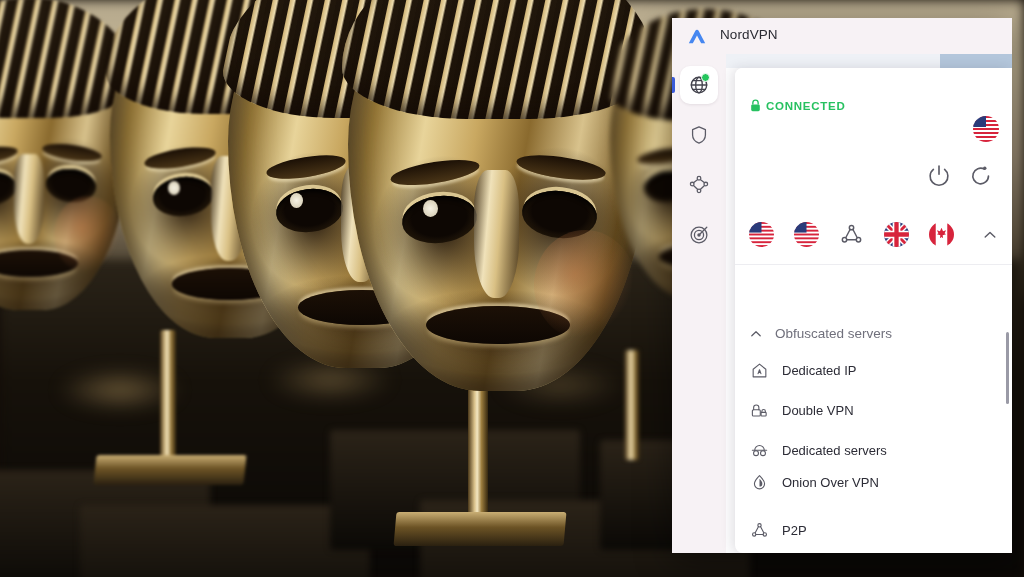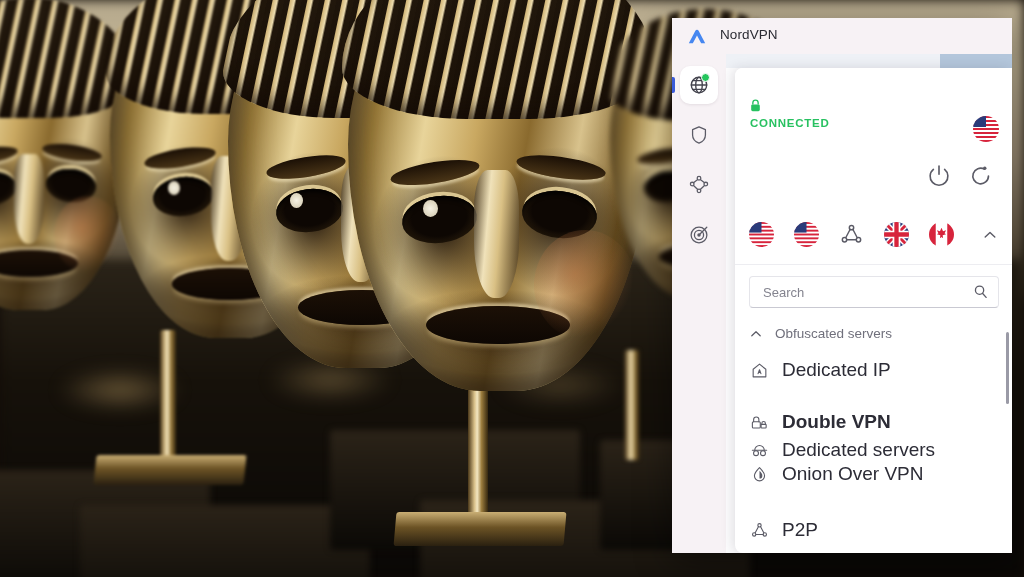--- a/index.html
+++ b/index.html
@@ -123,21 +123,21 @@
   #maptop{position:absolute;left:54px;top:36px;width:286px;height:14px;background:#eef1f6;}
   #mapblue{position:absolute;left:268px;top:36px;width:72px;height:14px;background:#b3c6db;}
 
   
   #panel{position:absolute;left:63px;top:50px;width:277px;height:485px;
     background:#ffffff;border-radius:8px 0 0 8px;
     box-shadow:-3px 0 12px rgba(40,30,50,.13);overflow:hidden;}
 
   
   #statuscard{position:absolute;left:0;top:0;width:277px;height:140px;background:#fff;}
-  #connrow{position:absolute;left:15px;top:31px;display:flex;align-items:flex-start;gap:5px;flex-direction:column;}
+  #connrow{position:absolute;left:15px;top:31px;display:flex;align-items:flex-end;gap:5px;}
   #lockicon{width:11px;height:13px;}
   #connlabel{font-size:11.5px;font-weight:bold;color:#27c160;letter-spacing:.75px;}
   #servername{position:absolute;left:14px;top:48px;font-size:20.5px;font-weight:bold;color:#21212b;letter-spacing:-.2px;}
   #cardflag{position:absolute;right:13px;top:48px;width:26px;height:26px;border-radius:50%;overflow:hidden;}
   #pausebtn{position:absolute;left:14px;top:93px;width:160px;height:30px;border-radius:5px;
     border:1px solid #e3e3e9;background:#fff;font-family:"Liberation Sans",sans-serif;
     font-size:13px;color:#2d2d38;cursor:pointer;padding:0;}
   #powerbtn{position:absolute;left:190px;top:94px;width:28px;height:28px;}
   #refreshbtn{position:absolute;left:232px;top:94px;width:28px;height:28px;}
 
@@ -154,21 +154,21 @@
     background:transparent;font-family:"Liberation Sans",sans-serif;font-size:13px;color:#31313b;}
   #searchinput::placeholder{color:#84848f;}
   #searchicon{position:absolute;right:10px;top:7px;width:15px;height:15px;}
 
   
   #list{position:absolute;left:0;top:250px;width:277px;height:235px;}
   #grouphdr{position:absolute;left:14px;top:8px;display:flex;align-items:center;gap:12px;}
   #grouphdr .lbl{font-size:13.5px;color:#70707c;}
   .row{position:absolute;left:14px;width:250px;height:40px;display:flex;align-items:center;gap:13px;cursor:pointer;}
   .row .ico{width:20px;height:20px;flex:0 0 20px;display:flex;align-items:center;justify-content:center;}
-  .row .txt{font-size:19px;color:#2c2c36;}
+  .row .txt{font-size:13px;color:#2c2c36;}
   #scrollbar{position:absolute;right:3px;top:14px;width:3px;height:72px;border-radius:2px;background:#9a9aa6;}
 
   .sb{stroke:#44444e;stroke-width:1.5;fill:none;stroke-linecap:round;stroke-linejoin:round;}
   .sb2{stroke:#5b5b66;stroke-width:1.4;fill:none;stroke-linecap:round;stroke-linejoin:round;}
 </style>
 </head>
 <body>
 
 <div id="bg">
   <div class="room"></div>
@@ -410,48 +410,41 @@
           <rect x="19" width="7" height="26" fill="#d7243c"></rect>
           <path d="M13 6 l1.6 3.6 3.2 -1 -1.6 3.2 1.6 1 -3.6 1 .5 3 -1.7-1.3 -1.7 1.3 .5-3 -3.6-1 1.6-1 -1.6-3.2 3.2 1 Z" fill="#d7243c"></path>
         </svg>
       </div>
 
       <svg id="chevup" viewBox="0 0 16 16">
         <path d="M3.2 10 L8 5.4 L12.8 10" class="sb2"></path>
       </svg>
     </div>
 
-    <div id="searchwrap">
-      <input id="searchinput" type="text" placeholder="Search" style="">
-      <svg id="searchicon" viewBox="0 0 16 16">
-        <circle cx="7" cy="6.6" r="4.4" class="sb2"></circle>
-        <line x1="10.3" y1="10.2" x2="14" y2="14.3" class="sb2"></line>
-      </svg>
-    </div>
 
     <div id="list">
 
       <div id="grouphdr">
         <svg width="14" height="14" viewBox="0 0 16 16">
           <path d="M3.2 10 L8 5.4 L12.8 10" class="sb2"></path>
         </svg>
         <span class="lbl">Obfuscated servers</span>
       </div>
 
       <div class="row" style="top:32px;">
         <span class="ico">
           <svg width="19" height="19" viewBox="0 0 24 24">
             <path d="M4 10.4 L12 4 l8 6.4 V20 H4 Z" class="sb2"></path>
             <path d="M10.2 16 l1.8 -5 1.8 5 M10.8 14.3 h2.4" class="sb2"></path>
           </svg>
         </span>
         <span class="txt">Dedicated IP</span>
       </div>
 
-      <div class="row" style="top:84px;font-weight:bold;">
+      <div class="row" style="top:72px;">
         <span class="ico">
           <svg width="19" height="19" viewBox="0 0 24 24">
             <path d="M4.6 11 V8.3 a3.3 3.3 0 0 1 6.6 0 V11" class="sb2"></path>
             <rect x="3" y="11" width="10" height="8" rx="1.4" class="sb2"></rect>
             <path d="M15 14.3 V13 a2.2 2.2 0 0 1 4.4 0 v1.3" class="sb2"></path>
             <rect x="14" y="14.3" width="6.4" height="4.7" rx="1" class="sb2"></rect>
           </svg>
         </span>
         <span class="txt">Double VPN</span>
       </div>
@@ -461,21 +454,21 @@
           <svg width="19" height="19" viewBox="0 0 24 24">
             <path d="M3 11.6 h18" class="sb2"></path>
             <path d="M6 11.6 a6 6 0 0 1 12 0" class="sb2"></path>
             <circle cx="7.6" cy="15.4" r="3.1" class="sb2"></circle>
             <circle cx="16.4" cy="15.4" r="3.1" class="sb2"></circle>
           </svg>
         </span>
         <span class="txt">Dedicated servers</span>
       </div>
 
-      <div class="row" style="top:136px;">
+      <div class="row" style="top:144px;">
         <span class="ico">
           <svg width="19" height="19" viewBox="0 0 24 24">
             <path d="M12 3.4 c4 4 6.4 6.6 6.4 10.2 a6.4 6.4 0 0 1 -12.8 0 c0 -3.6 2.4 -6.2 6.4 -10.2 Z" class="sb2"></path>
             <path d="M12 7.4 c2.2 2.4 3.6 3.8 3.6 6.2 a3.6 3.6 0 0 1 -3.6 3.6 Z" fill="#5b5b66" stroke="none"></path>
           </svg>
         </span>
         <span class="txt">Onion Over VPN</span>
       </div>
 
       <div class="row" style="top:192px;">

